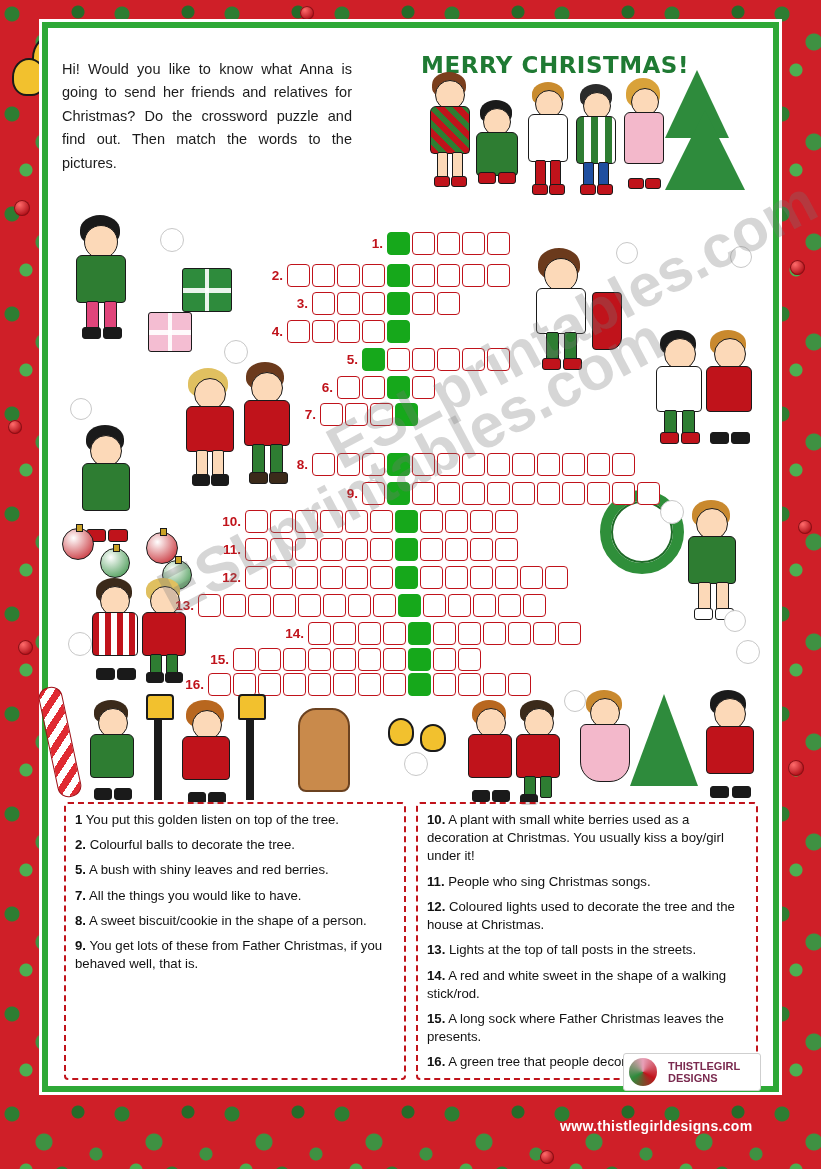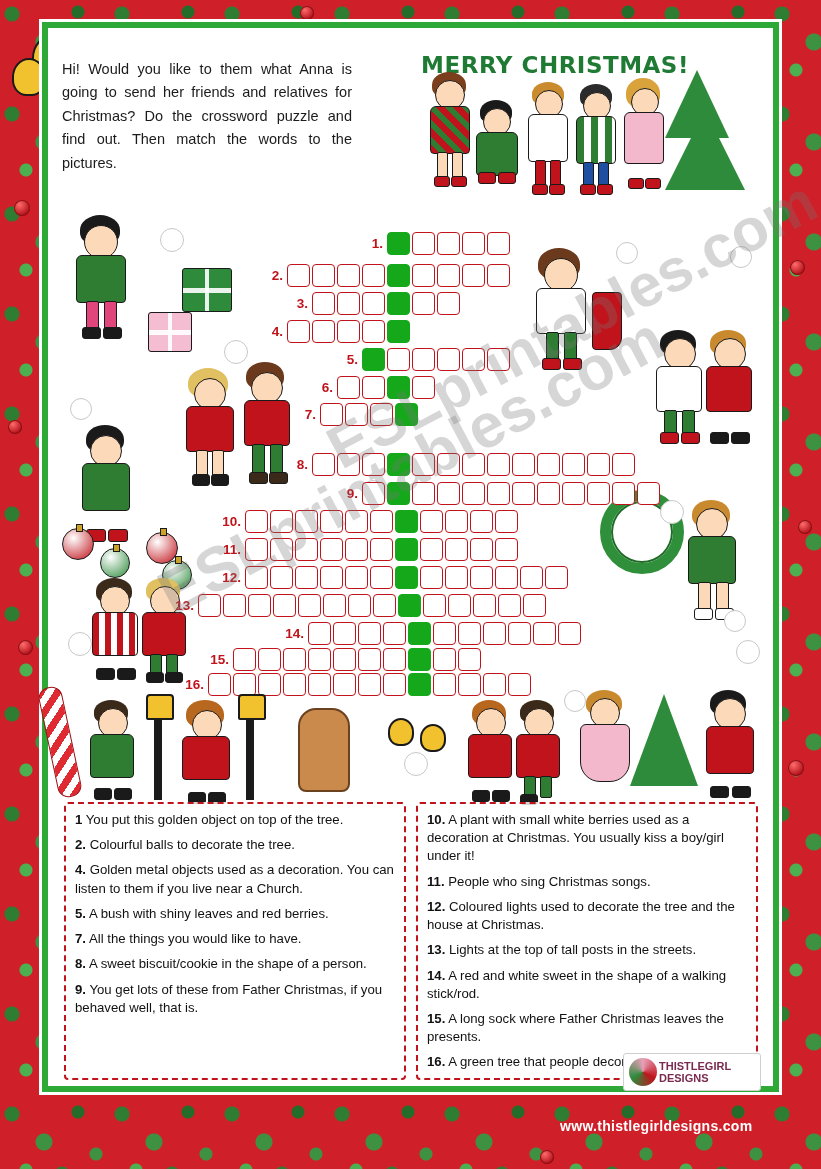--- a/index.html
+++ b/index.html
@@ -131,21 +131,21 @@
   .wm2 { left:300px; top:290px; font-size:60px; }
   .footer-wm {
     position:absolute; left:560px; top:1118px;
     font-size:14px; font-weight:bold; color:#ffffff;
     letter-spacing:.3px;
   }
   .logo {
     position:absolute; right:60px; bottom:78px;
     width:138px; height:38px; background:#ffffff;
     border:1px solid #cfcfcf; border-radius:3px;
-    display:flex; align-items:center; gap:2px; padding:0 5px; box-sizing:border-box;
+    display:flex; align-items:center; gap:11px; padding:0 5px; box-sizing:border-box;
   }
   .logo .mark { width:28px;height:28px;border-radius:50%;
     background:conic-gradient(#e8a0b8,#c0131b,#2e8b3c,#e8a0b8); }
   .logo .txt { font-size:11px; font-weight:bold; color:#7a2a4f; line-height:1.1; }
 
   .candy {
     position:absolute; width:22px; height:110px;
     background:repeating-linear-gradient(135deg,#e02a32 0 7px,#ffffff 7px 14px);
     border:1.5px solid #9e0f16; border-radius:11px;
   }
@@ -169,21 +169,21 @@
 
 <div class="bell" style="left:32px;top:34px;width:40px;height:44px;"></div>
 <div class="bell" style="left:12px;top:58px;width:30px;height:34px;"></div>
 
 <div class="sheet"></div>
 
 <div class="title-banner">
   <span>MERRY CHRISTMAS!</span>
 </div>
 
-<div class="intro">Hi! Would you like to them what Anna is going to send her friends and relatives for Christmas? Do the crossword puzzle and find out. Then match the words to the pictures.</div>
+<div class="intro">Hi! Would you like to know what Anna is going to send her friends and relatives for Christmas? Do the crossword puzzle and find out. Then match the words to the pictures.</div>
 
 <div class="kid" style="left:420px;top:72px;width:60px;height:120px;">
   <div class="hair" style="left:12px;top:0;width:34px;height:26px;background:#7b3f1d;"></div>
   <div class="head" style="left:15px;top:8px;width:28px;height:28px;"></div>
   <div class="body" style="left:10px;top:34px;width:38px;height:46px;background:repeating-linear-gradient(45deg,#c0131b 0 6px,#2e7d32 6px 12px);"></div>
   <div class="leg" style="left:17px;top:80px;width:9px;height:26px;background:#fcd9b8;"></div>
   <div class="leg" style="left:32px;top:80px;width:9px;height:26px;background:#fcd9b8;"></div>
   <div class="shoe" style="left:14px;top:104px;width:14px;height:9px;"></div>
   <div class="shoe" style="left:31px;top:104px;width:14px;height:9px;"></div>
 </div>
@@ -578,23 +578,22 @@
 <div class="kid" style="left:700px;top:690px;width:62px;height:120px;">
   <div class="hair" style="left:10px;top:0;width:36px;height:26px;background:#1a1a1a;"></div>
   <div class="head" style="left:14px;top:8px;width:30px;height:30px;"></div>
   <div class="body" style="left:6px;top:36px;width:46px;height:46px;background:#c0131b;"></div>
   <div class="shoe" style="left:10px;top:96px;width:17px;height:10px;background:#1a1a1a;"></div>
   <div class="shoe" style="left:32px;top:96px;width:17px;height:10px;background:#1a1a1a;"></div>
 </div>
 
 <div class="clues">
   <div class="clue-box left" id="clues-left">
-      <div class="clue"><b>1</b><span> You put this golden object on top of the tree.</span></div>
+      <div class="clue"><b>1</b><span> You put this golden listen on top of the tree.</span></div>
       <div class="clue"><b>2.</b><span> Colourful balls to decorate the tree.</span></div>
-      <div class="clue"><b>4.</b><span> Golden metal objects used as a decoration. You can listen to them if you live near a Church.</span></div>
       <div class="clue"><b>5.</b><span> A bush with shiny leaves and red berries.</span></div>
       <div class="clue"><b>7.</b><span> All the things you would like to have.</span></div>
       <div class="clue"><b>8.</b><span> A sweet biscuit/cookie in the shape of a person.</span></div>
       <div class="clue"><b>9.</b><span> You get lots of these from Father Christmas, if you behaved well, that is.</span></div>
     </div>
   <div class="clue-box right" id="clues-right">
       <div class="clue"><b>10.</b><span> A plant with small white berries used as a decoration at Christmas. You usually kiss a boy/girl under it!</span></div>
       <div class="clue"><b>11.</b><span> People who sing Christmas songs.</span></div>
       <div class="clue"><b>12.</b><span> Coloured lights used to decorate the tree and the house at Christmas.</span></div>
       <div class="clue"><b>13.</b><span> Lights at the top of tall posts in the streets.</span></div>

